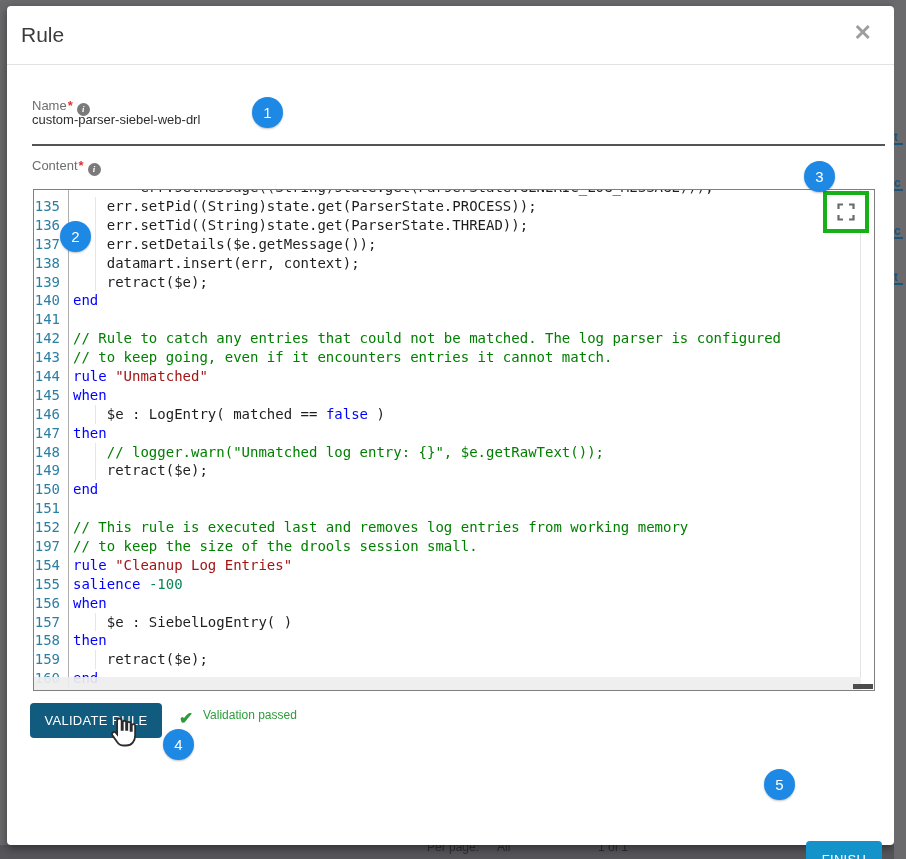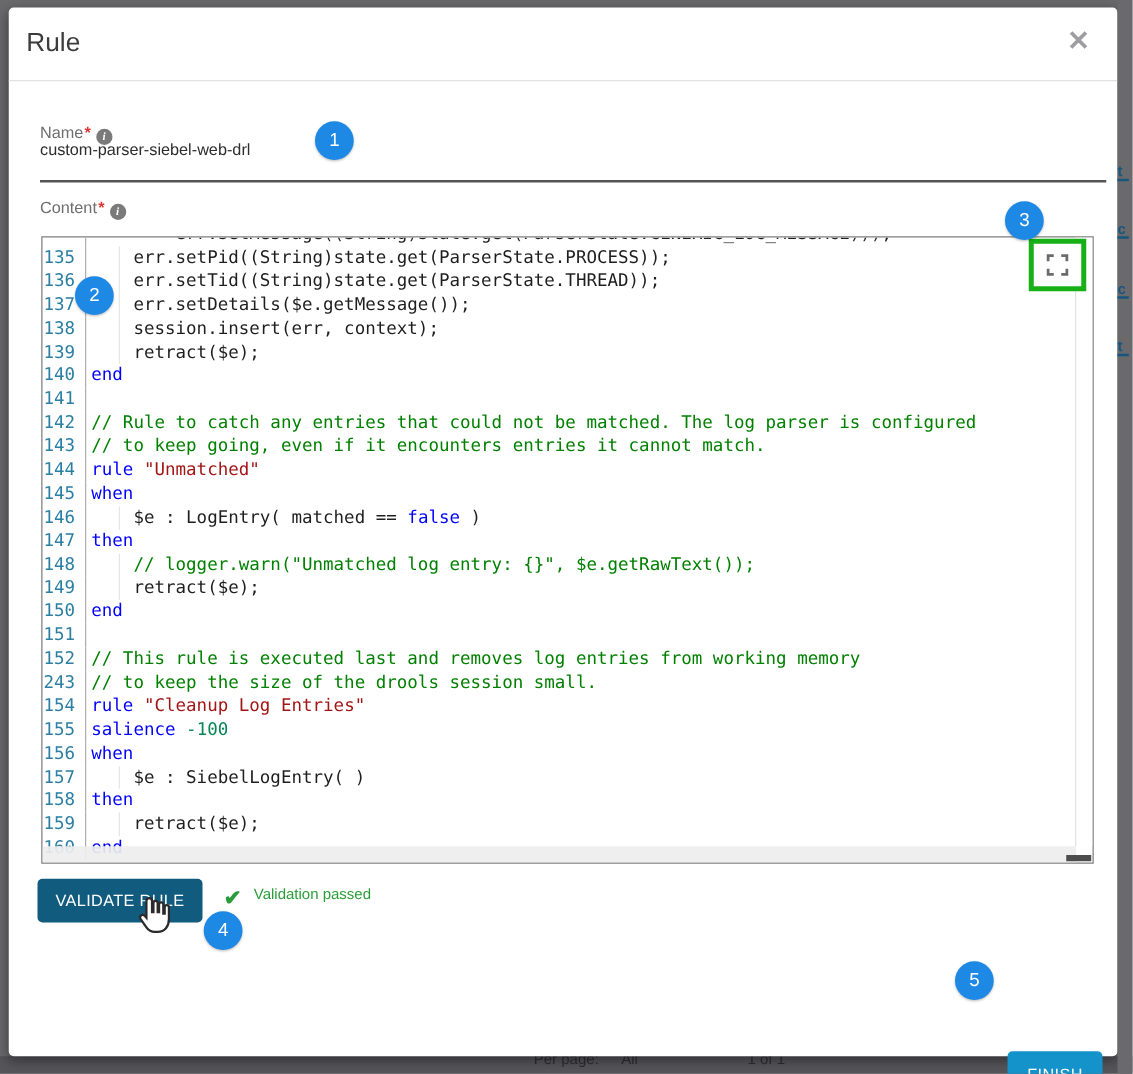--- a/index.html
+++ b/index.html
@@ -87,36 +87,36 @@
     <div class="field-label" style="left:25px;top:152px;">
       <span>Content</span><span class="req">*</span><span class="info-dot">i</span>
     </div>
 
     <div class="editor">
       <div class="code-lines">
           <div class="row clip"><span class="ln"></span><span class="cl"><span class="tk-d">        err.setMessage((String)state.get(ParserState.GENERIC_LOG_MESSAGE)));</span></span></div>
           <div class="row"><span class="ln">135</span><span class="cl g"><span class="tk-d">    err.setPid((String)state.get(ParserState.PROCESS));</span></span></div>
           <div class="row"><span class="ln">136</span><span class="cl g"><span class="tk-d">    err.setTid((String)state.get(ParserState.THREAD));</span></span></div>
           <div class="row"><span class="ln">137</span><span class="cl g"><span class="tk-d">    err.setDetails($e.getMessage());</span></span></div>
-          <div class="row"><span class="ln">138</span><span class="cl g"><span class="tk-d">    session.insert(err, context);</span></span></div>
+          <div class="row"><span class="ln">138</span><span class="cl g"><span class="tk-d">    datamart.insert(err, context);</span></span></div>
           <div class="row"><span class="ln">139</span><span class="cl g"><span class="tk-d">    retract($e);</span></span></div>
           <div class="row"><span class="ln">140</span><span class="cl"><span class="tk-k">end</span></span></div>
           <div class="row"><span class="ln">141</span><span class="cl"></span></div>
           <div class="row"><span class="ln">142</span><span class="cl"><span class="tk-c">// Rule to catch any entries that could not be matched. The log parser is configured</span></span></div>
           <div class="row"><span class="ln">143</span><span class="cl"><span class="tk-c">// to keep going, even if it encounters entries it cannot match.</span></span></div>
           <div class="row"><span class="ln">144</span><span class="cl"><span class="tk-k">rule</span><span class="tk-d"> </span><span class="tk-s">"Unmatched"</span></span></div>
           <div class="row"><span class="ln">145</span><span class="cl"><span class="tk-k">when</span></span></div>
           <div class="row"><span class="ln">146</span><span class="cl g"><span class="tk-d">    $e : LogEntry( matched == </span><span class="tk-k">false</span><span class="tk-d"> )</span></span></div>
           <div class="row"><span class="ln">147</span><span class="cl"><span class="tk-k">then</span></span></div>
           <div class="row"><span class="ln">148</span><span class="cl g"><span class="tk-c">    // logger.warn("Unmatched log entry: {}", $e.getRawText());</span></span></div>
           <div class="row"><span class="ln">149</span><span class="cl g"><span class="tk-d">    retract($e);</span></span></div>
           <div class="row"><span class="ln">150</span><span class="cl"><span class="tk-k">end</span></span></div>
           <div class="row"><span class="ln">151</span><span class="cl"></span></div>
           <div class="row"><span class="ln">152</span><span class="cl"><span class="tk-c">// This rule is executed last and removes log entries from working memory</span></span></div>
-          <div class="row"><span class="ln">243</span><span class="cl"><span class="tk-c">// to keep the size of the drools session small.</span></span></div>
+          <div class="row"><span class="ln">197</span><span class="cl"><span class="tk-c">// to keep the size of the drools session small.</span></span></div>
           <div class="row"><span class="ln">154</span><span class="cl"><span class="tk-k">rule</span><span class="tk-d"> </span><span class="tk-s">"Cleanup Log Entries"</span></span></div>
           <div class="row"><span class="ln">155</span><span class="cl"><span class="tk-k">salience</span><span class="tk-d"> </span><span class="tk-n">-100</span></span></div>
           <div class="row"><span class="ln">156</span><span class="cl"><span class="tk-k">when</span></span></div>
           <div class="row"><span class="ln">157</span><span class="cl g"><span class="tk-d">    $e : SiebelLogEntry( )</span></span></div>
           <div class="row"><span class="ln">158</span><span class="cl"><span class="tk-k">then</span></span></div>
           <div class="row"><span class="ln">159</span><span class="cl g"><span class="tk-d">    retract($e);</span></span></div>
           <div class="row"><span class="ln">160</span><span class="cl"><span class="tk-k">end</span></span></div>
         </div>
       <div class="vscroll"></div>
       <div class="hscroll">

